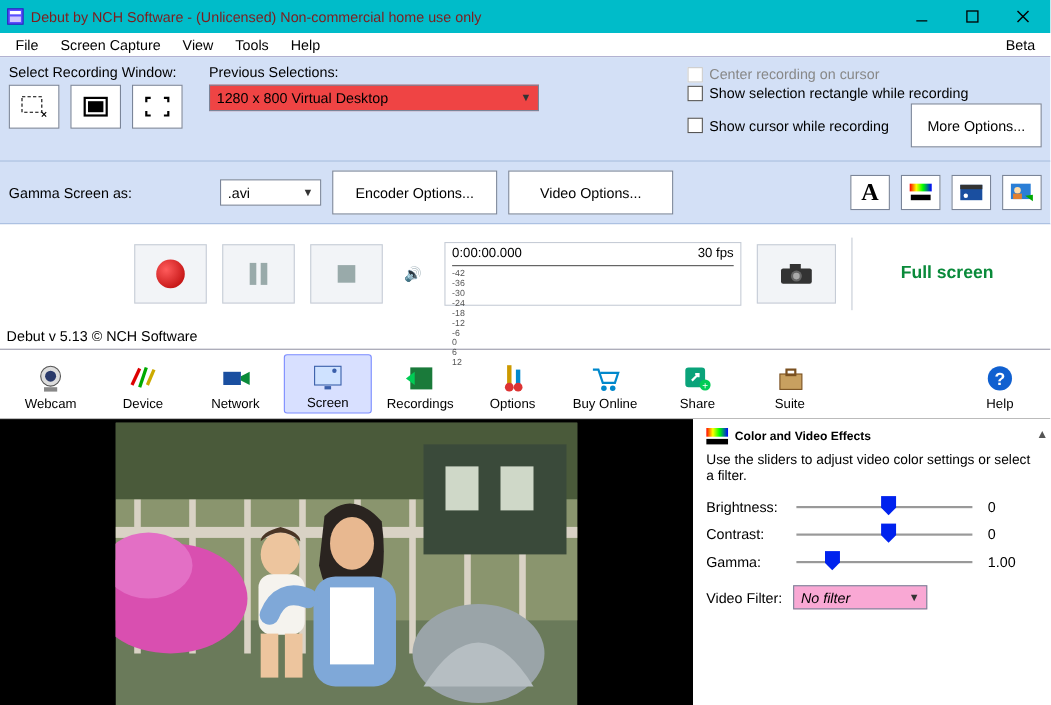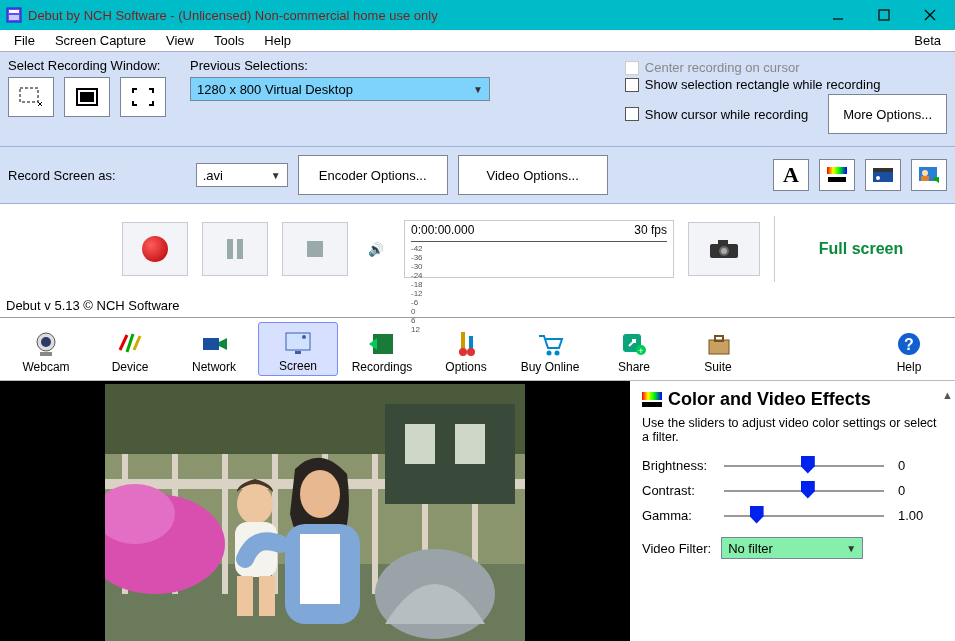--- a/index.html
+++ b/index.html
@@ -12,21 +12,21 @@
 
 .menubar { height: 22px; display: flex; align-items: center; padding: 0 4px; border-bottom: 1px solid #aac; }
 .menubar .menu { padding: 2px 10px; cursor: pointer; }
 .menubar .spacer { flex: 1; }
 
 .panel1 { background: #d3e0f6; border-bottom: 1px solid #9cb4da; padding: 6px 8px 10px 8px; display: flex; gap: 24px; }
 .label { font-size: 13px; margin-bottom: 4px; }
 .sel-row { display: flex; gap: 10px; }
 .iconbtn { width: 46px; height: 40px; background: #fff; border: 1px solid #7a8599; display: flex; align-items: center; justify-content: center; cursor: pointer; }
 
-.dropdown { width: 300px; height: 24px; background: #7dd3fc; border: 1px solid #7a8599; display: flex; align-items: center; padding: 0 6px; cursor: pointer; justify-content: space-between; }
+.dropdown { width: 300px; height: 24px; background: #ef4444; border: 1px solid #7a8599; display: flex; align-items: center; padding: 0 6px; cursor: pointer; justify-content: space-between; }
 .chev { font-size: 10px; color: #333; }
 
 .chk { display: flex; align-items: center; gap: 6px; margin: 2px 0; }
 .chk .box { width: 14px; height: 14px; border: 1px solid #555; background: #fff; }
 .muted { color: #888; }
 .btn { background: #fff; border: 1px solid #7a8599; padding: 3px 14px; cursor: pointer; font-size: 13px; height: 40px; display: inline-flex; align-items: center; }
 
 .panel2 { background: #d3e0f6; border-bottom: 1px solid #9cb4da; padding: 8px; display: flex; align-items: center; gap: 10px; }
 .panel2 .dd2 { width: 92px; height: 24px; background: #fff; border: 1px solid #7a8599; display: flex; align-items: center; padding: 0 6px; justify-content: space-between; cursor: pointer; }
 .sqbtn { width: 36px; height: 32px; border: 1px solid #7a8599; background: #fff; display:flex;align-items:center;justify-content:center; cursor:pointer; }
@@ -47,29 +47,29 @@
 .tool { width: 80px; text-align: center; padding: 4px 0 2px 0; cursor: pointer; border-radius: 3px; }
 .tool.sel { background: #d8e0ff; border: 1px solid #7a8bff; }
 .tool .ticon { height: 32px; display:flex;align-items:center;justify-content:center; font-size:22px;}
 .tool .tlabel { font-size: 12px; }
 
 .main { display: flex; height: 266px; }
 .preview { flex: 0 0 630px; background: #000; display:flex; align-items:center; justify-content:center; overflow:hidden;}
 .preview-img { width: 420px; height: 260px; }
 
 .effects { flex: 1; padding: 8px 12px 0 12px; background:#fff; overflow:hidden; position:relative;}
-.effects h3 { font-size: 18px; font-weight: bold; margin-bottom: 6px; display:flex;align-items:center;gap:6px;}
+.effects h3 { font-size: 11px; font-weight: bold; margin-bottom: 6px; display:flex;align-items:center;gap:6px;}
 .effects .desc { font-size: 12.5px; margin-bottom: 14px; }
 .slider-row { display: flex; align-items: center; margin: 10px 0; font-size: 13px; }
 .slider-row .slabel { width: 82px; }
 .slider-row .track { flex: 1; height: 2px; background: #999; position: relative; margin-right: 14px;}
 .slider-row .thumb { position:absolute; top:-9px; width:14px; height:18px; background:#0022ee; clip-path: polygon(0 0,100% 0,100% 60%,50% 100%,0 60%);}
 .slider-row .sval { width: 45px; text-align:left; }
 .vfilter { display:flex; align-items:center; gap:10px; margin-top:14px;}
-.vfilter .dd { width: 142px; height: 22px; border:1px solid #7a8599; background:#86efac; display:flex;align-items:center;justify-content:space-between;padding:0 6px; cursor:pointer;}
+.vfilter .dd { width: 122px; height: 22px; border:1px solid #7a8599; background:#f9a8d4; display:flex;align-items:center;justify-content:space-between;padding:0 6px; cursor:pointer;font-style:italic;}
 .scroll-ind { position:absolute; right:2px; top:8px; color:#555; font-size:11px;}
 </style>
 </head>
 <body>
 
 <div class="titlebar">
   <svg class="app-icon" viewBox="0 0 16 16">
       <rect x="1" y="1" width="14" height="14" fill="#5a4fff" stroke="#2a1fbe"></rect>
       <rect x="3" y="3" width="10" height="3" fill="#fff"></rect>
       <rect x="3" y="8" width="10" height="5" fill="#cfc7ff"></rect>
@@ -146,21 +146,21 @@
     <div class="chk">
         <div class="box"></div>
         <span>Show cursor while recording</span>
       <span style="width:8px"></span>
       <span class="btn">More Options...</span>
     </div>
   </div>
 </div>
 
 <div class="panel2">
-  <span>Record Screen as:</span>
+  <span>Gamma Screen as:</span>
   <span style="width:60px"></span>
   <div class="dd2">
       <span>.avi</span>
       <span class="chev">▼</span>
     </div>
   <span class="btn" style="width:150px;justify-content:center">Encoder Options...</span>
   <span class="btn" style="width:150px;justify-content:center">Video Options...</span>
   <div style="flex:1"></div>
   <div class="sqbtn">
       <span style="font-family:serif;font-size:22px;font-weight:bold">A</span>

